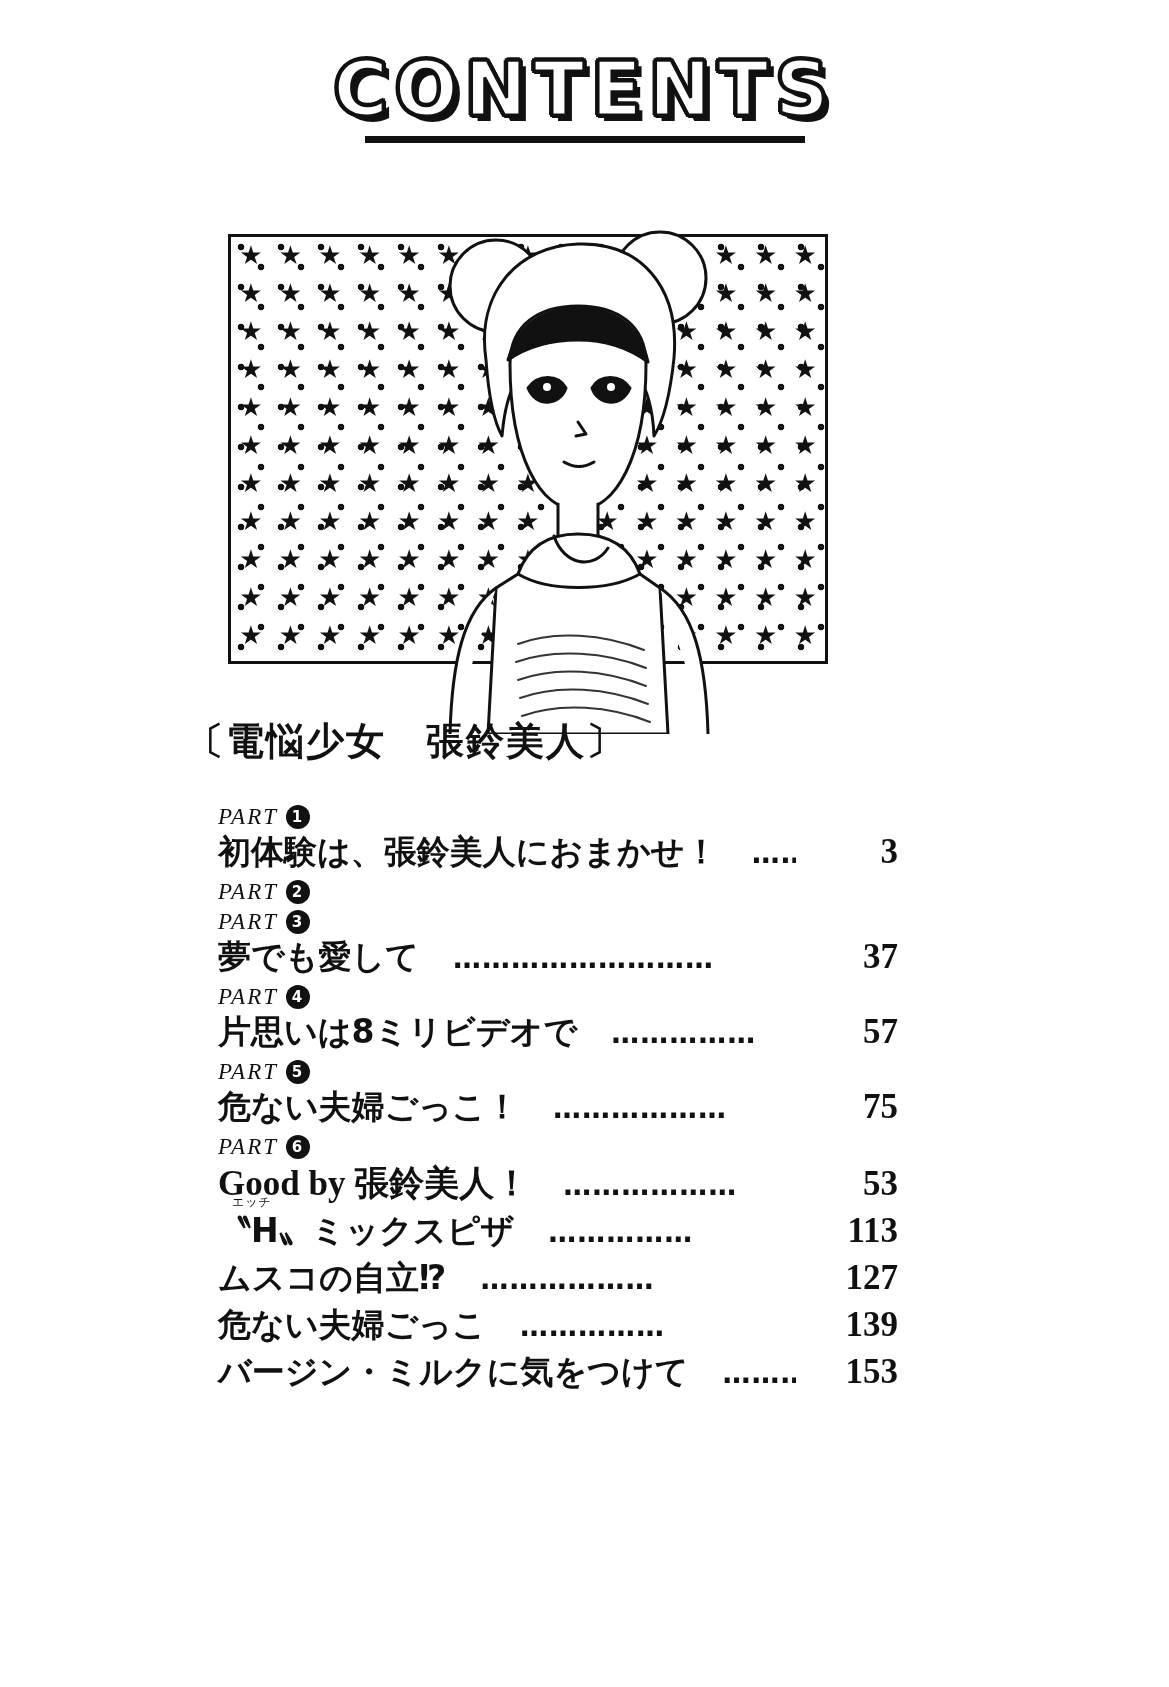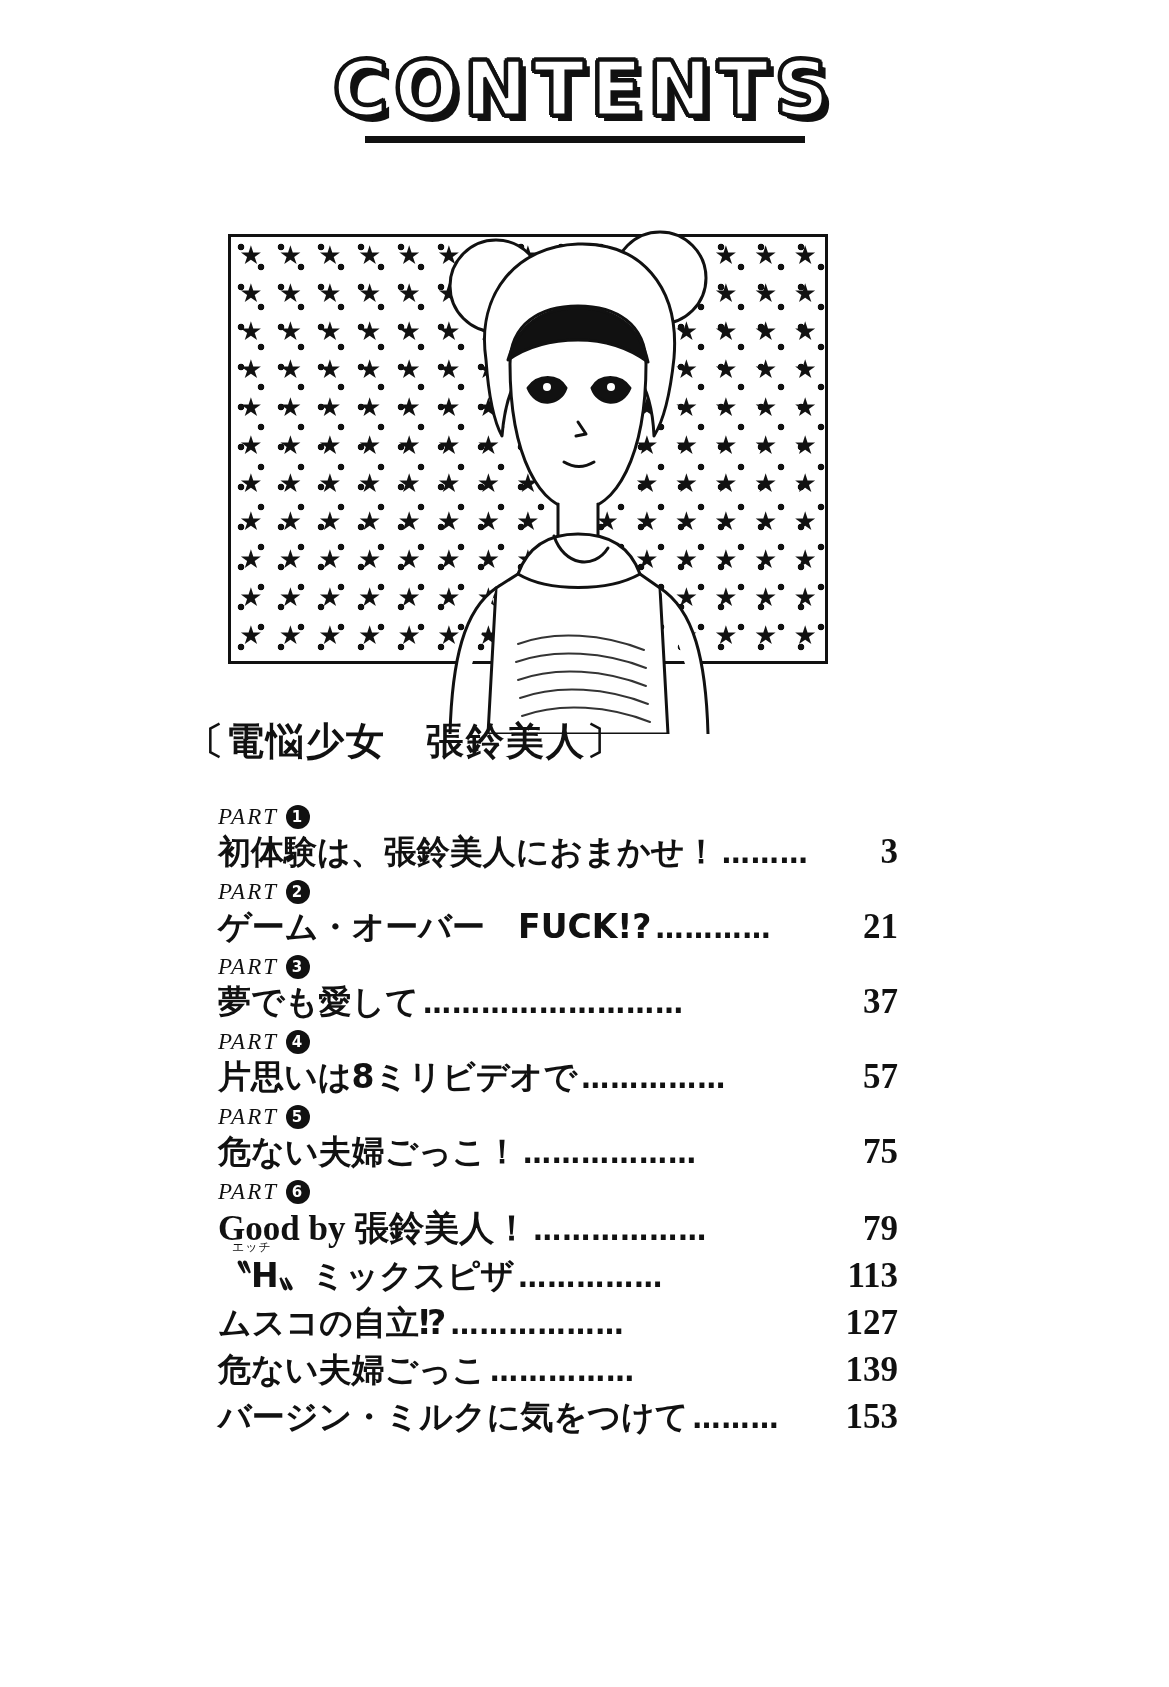--- a/index.html
+++ b/index.html
@@ -132,20 +132,21 @@
   }
   .entry {
     display: flex;
     align-items: baseline;
     font-family: "DejaVu Sans", sans-serif;
     font-weight: bold;
     font-size: 33px;
     color: #111;
     margin-bottom: 2px;
     white-space: nowrap;
+    gap: 30px;
   }
   .entry .title { flex: 0 0 auto; }
   .entry .leader {
     flex: 1 1 auto;
     overflow: hidden;
     font-size: 28px;
     letter-spacing: 1px;
     padding: 0 4px;
     white-space: nowrap;
   }
@@ -420,25 +421,20 @@
   <div class="entry">
     <span class="title">初体験は、張鈴美人におまかせ！</span>
     <span class="leader">………</span>
     <span class="page">3</span>
   </div>
 
   <div class="part-label">
     <span>PART</span>
     <span class="part-num">2</span>
   </div>
-  <div class="entry">
-    <span class="title">ゲーム・オーバー　FUCK!?</span>
-    <span class="leader">…………</span>
-    <span class="page">21</span>
-  </div>
 
   <div class="part-label">
     <span>PART</span>
     <span class="part-num">3</span>
   </div>
   <div class="entry">
     <span class="title">夢でも愛して</span>
     <span class="leader">………………………</span>
     <span class="page">37</span>
   </div>
@@ -463,21 +459,21 @@
     <span class="page">75</span>
   </div>
 
   <div class="part-label">
     <span>PART</span>
     <span class="part-num">6</span>
   </div>
   <div class="entry latin">
     <span class="title">Good by 張鈴美人！</span>
     <span class="leader">………………</span>
-    <span class="page">79</span>
+    <span class="page">53</span>
   </div>
 
   <div class="entry">
     <span class="title ruby-wrap">
       <span class="ruby">エッチ</span>
       <span>〝H〟ミックスピザ</span>
     </span>
     <span class="leader">……………</span>
     <span class="page">113</span>
   </div>

